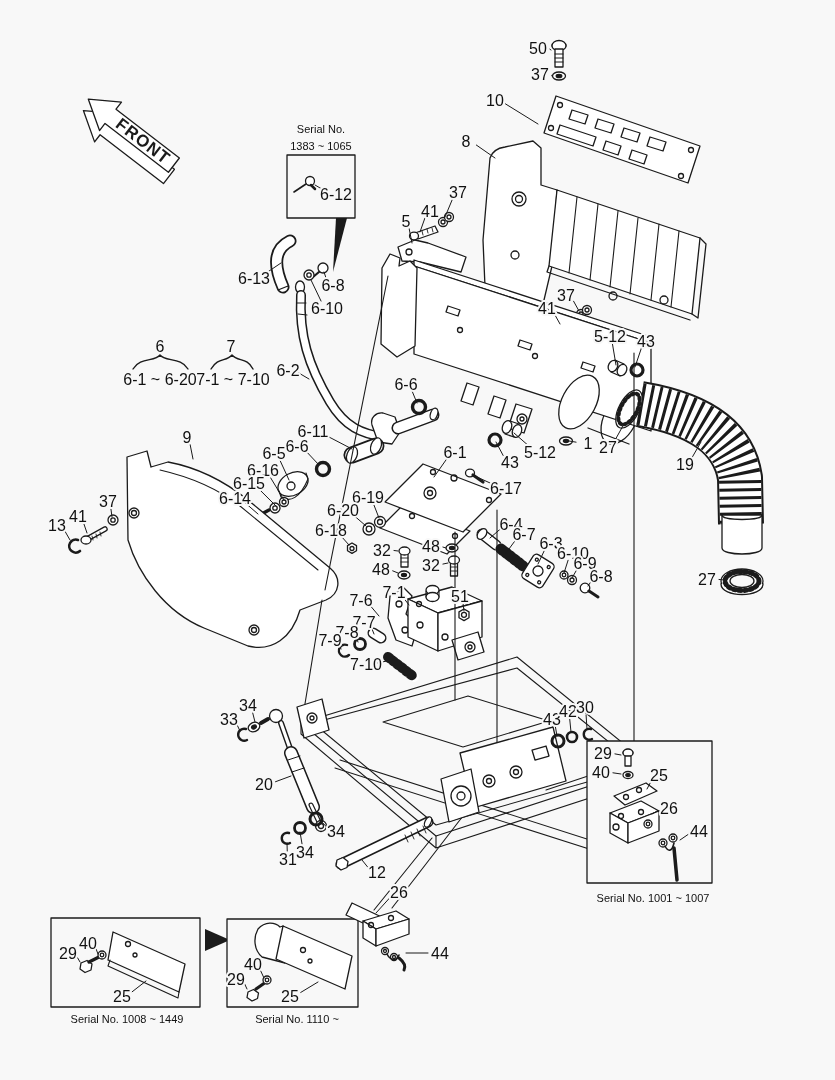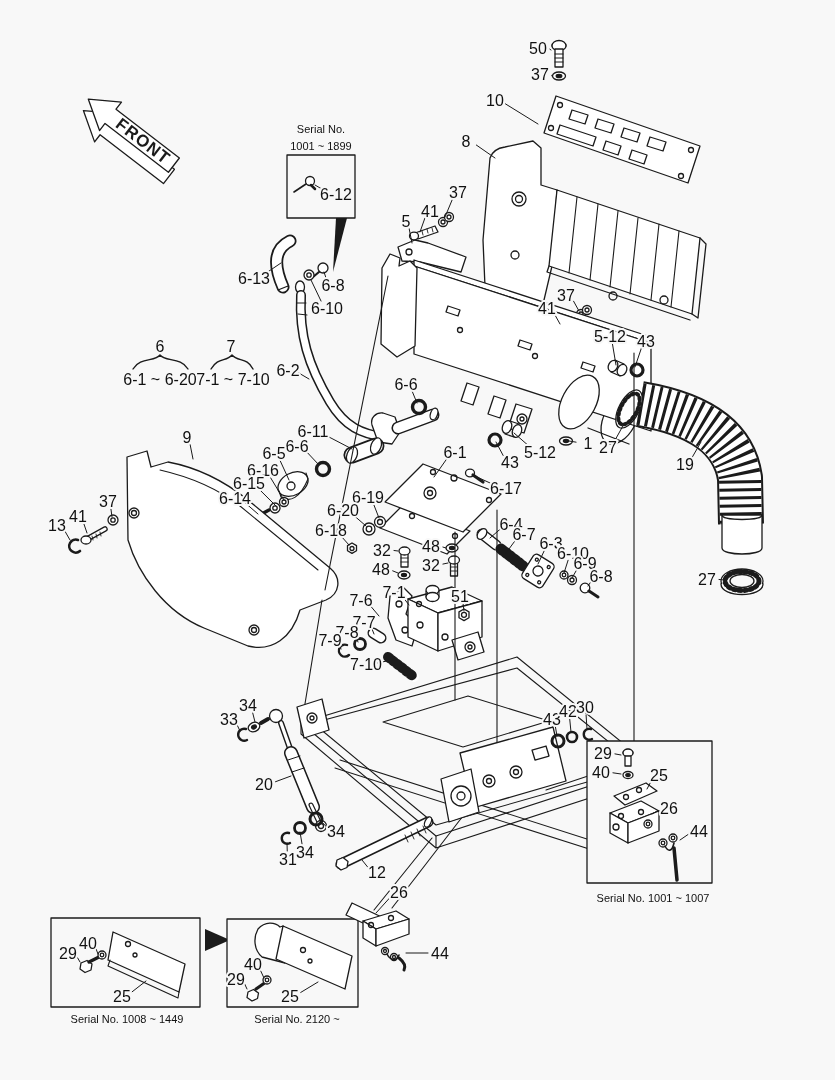--- a/index.html
+++ b/index.html
@@ -638,19 +638,19 @@
           <line x1="390.1381740728625" y1="897.3941549121706" x2="376" y2="913" stroke="#1b1b1b" stroke-width="1"></line>
           <text x="399" y="892" text-anchor="middle" dominant-baseline="central" font-size="16" fill="#111111" font-family="Liberation Sans, sans-serif" paint-order="stroke" stroke="#f8f8f8" stroke-width="4">26</text>
           <line x1="428" y1="953" x2="406" y2="953" stroke="#1b1b1b" stroke-width="1"></line>
           <text x="440" y="953" text-anchor="middle" dominant-baseline="central" font-size="16" fill="#111111" font-family="Liberation Sans, sans-serif" paint-order="stroke" stroke="#f8f8f8" stroke-width="4">44</text>
         </g>
   </g>
 </svg>
 
 <div class="caption caption2" style="left:256px;top:121px;width:130px;">
   <div>Serial No.</div>
-  <div>1001 ~ 1899</div>
+  <div>1383 ~ 1065</div>
 </div>
 <div class="caption caption2" style="left:572px;top:890px;width:162px;text-align:center;">Serial No. 1001 ~ 1007</div>
 <div class="caption caption2" style="left:46px;top:1011px;width:162px;">Serial No. 1008 ~ 1449</div>
-<div class="caption caption2" style="left:216px;top:1011px;width:162px;">Serial No. 2120 ~</div>
+<div class="caption caption2" style="left:216px;top:1011px;width:162px;">Serial No. 1110 ~</div>
 
 </div>
 
 </body></html>

